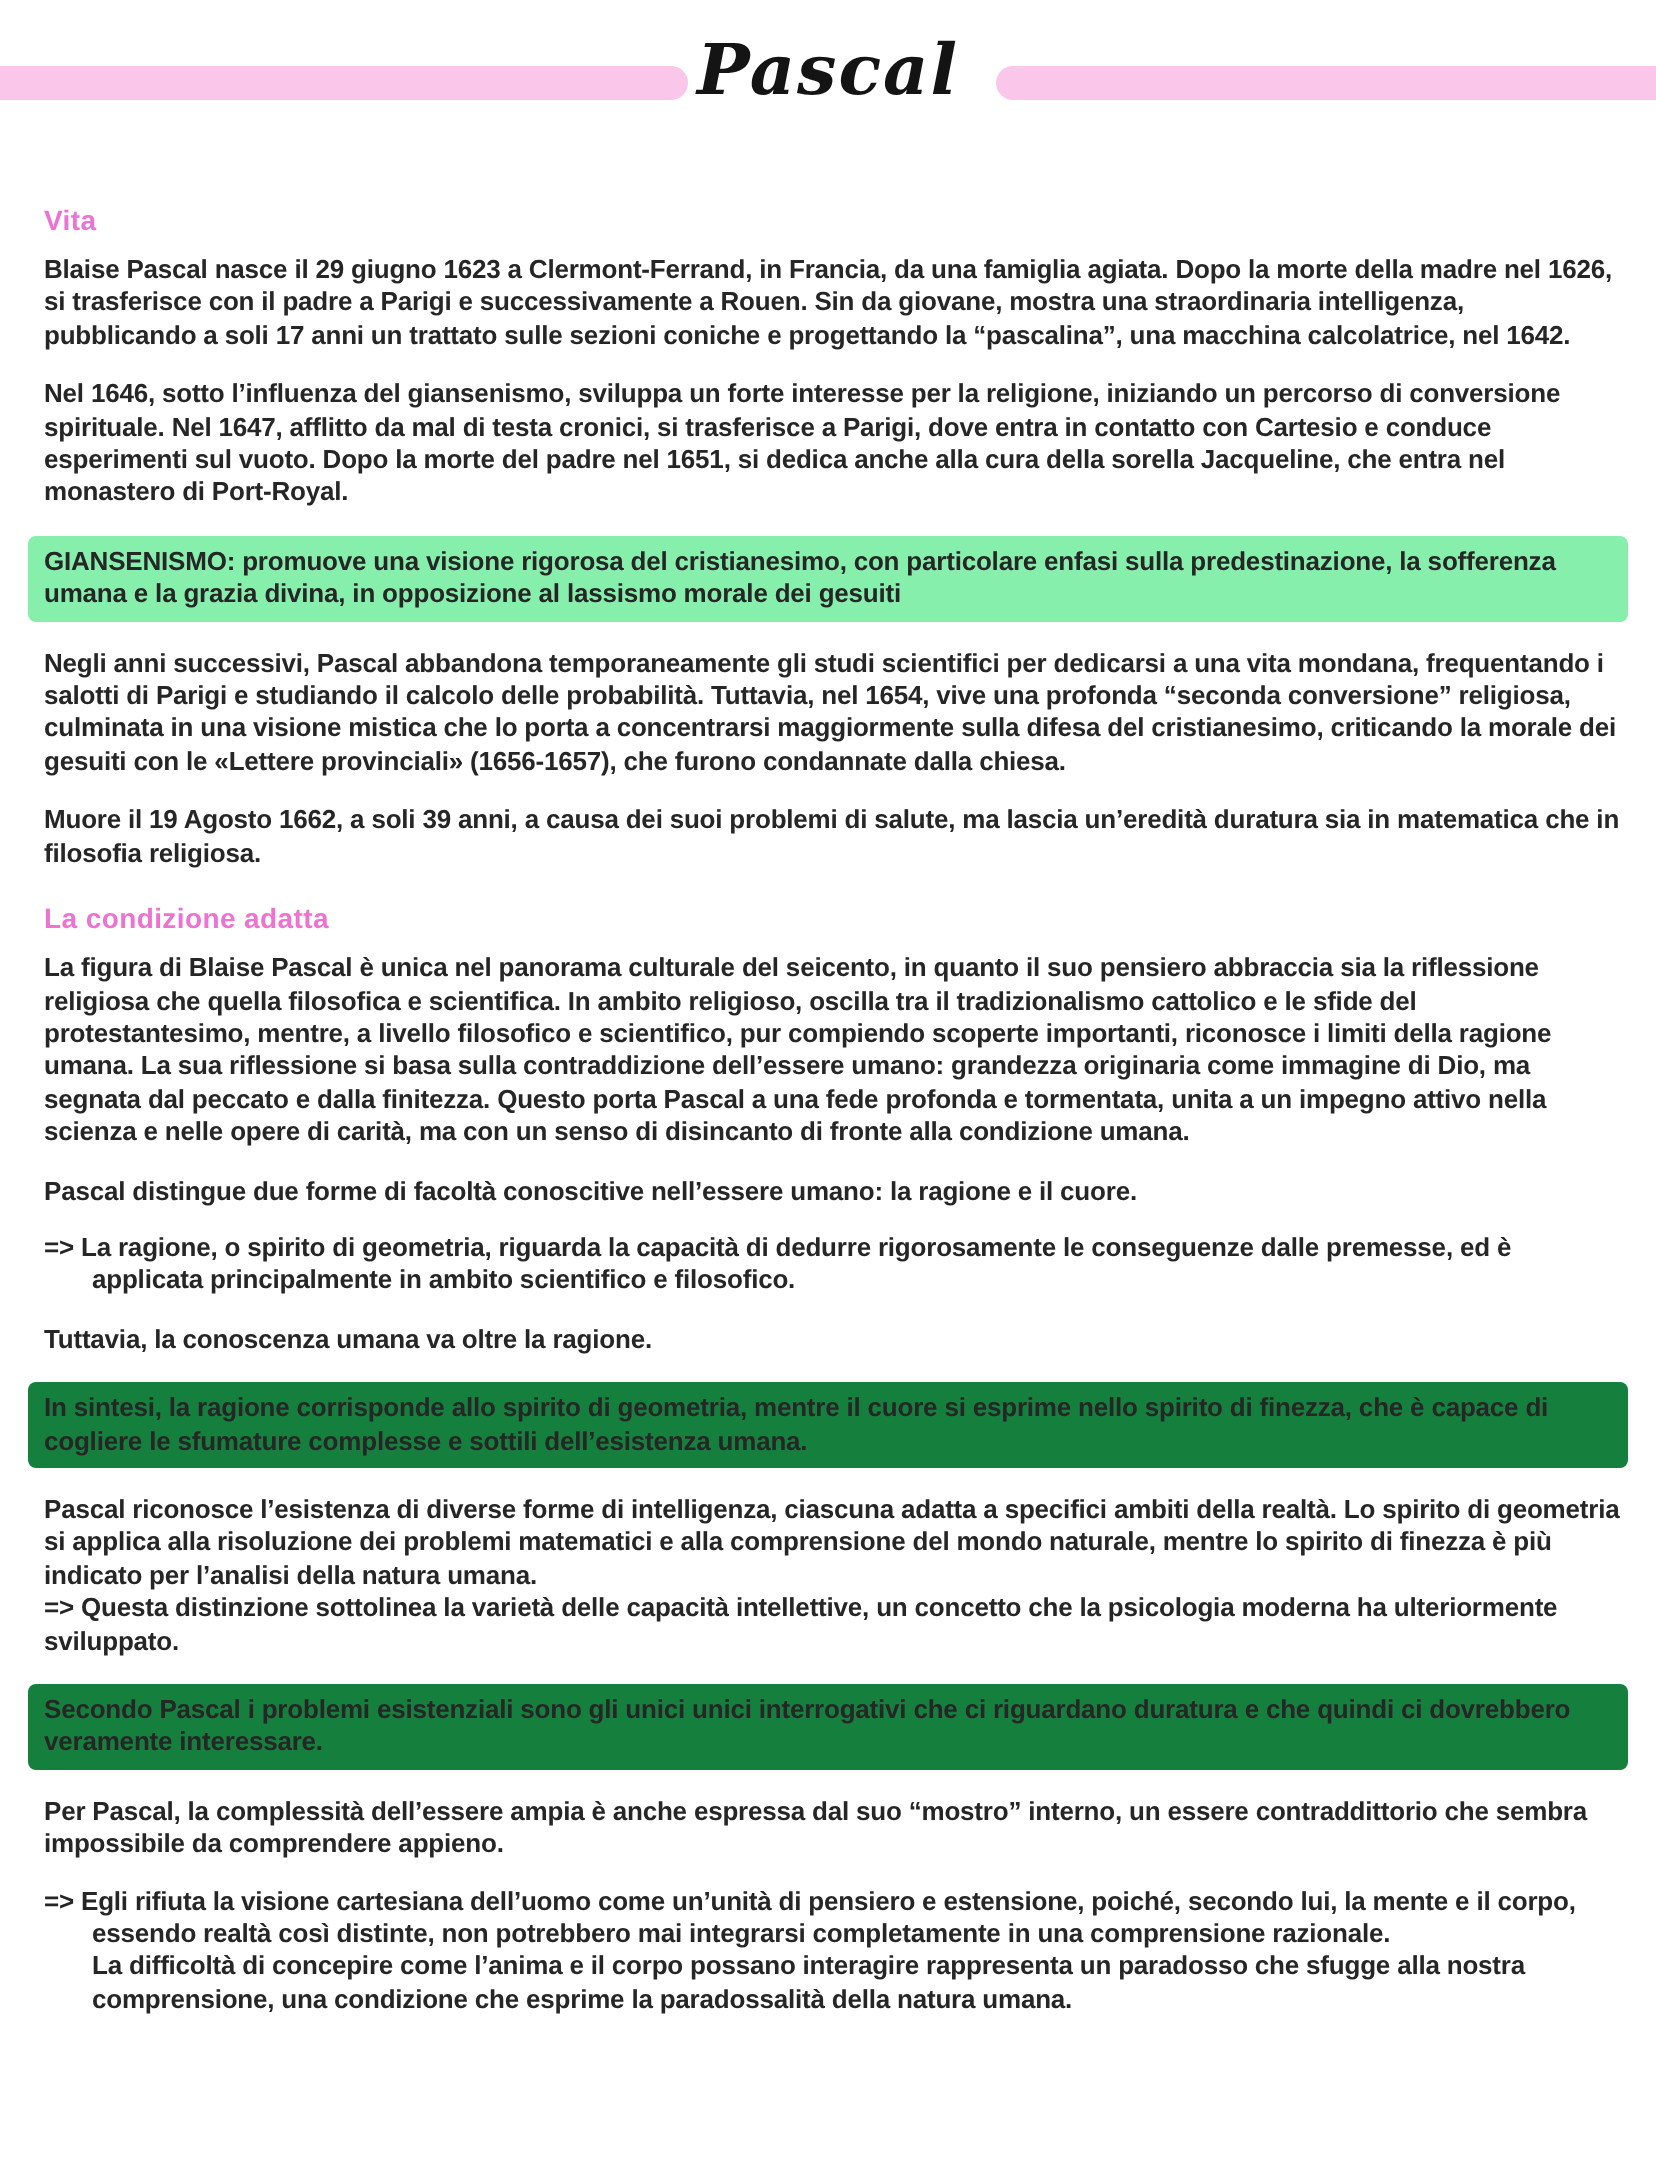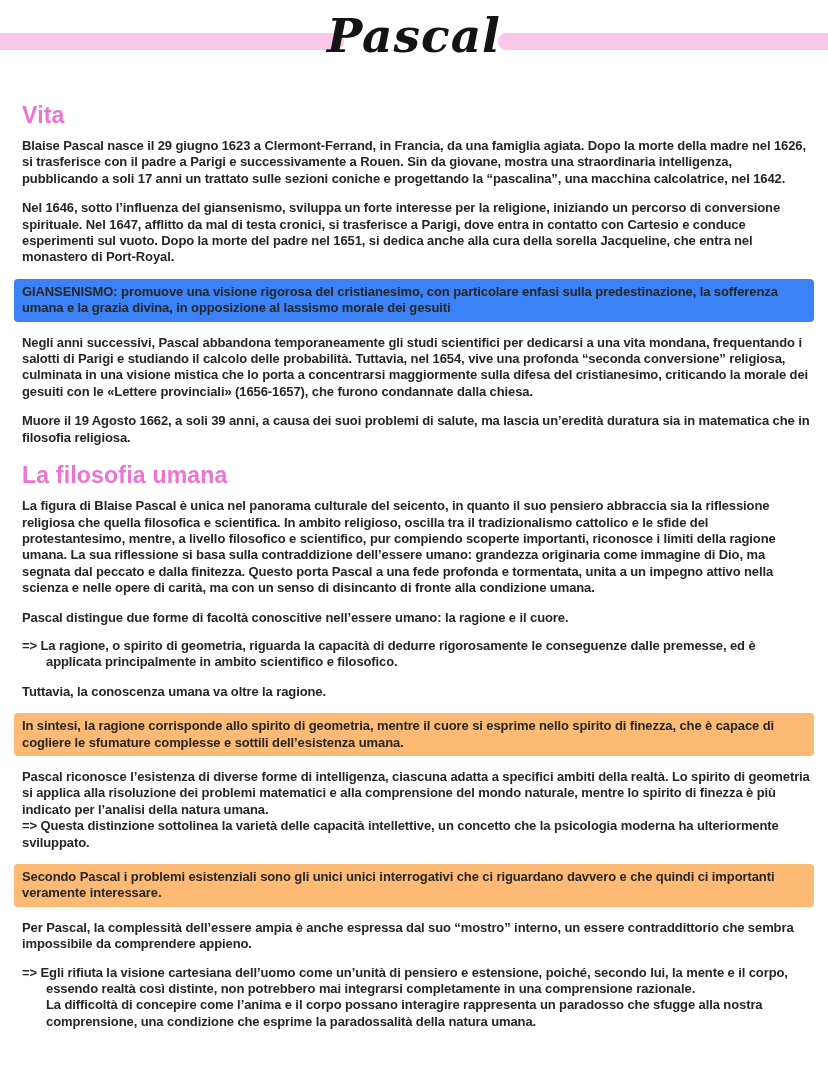--- a/index.html
+++ b/index.html
@@ -9,37 +9,37 @@
   }
   .page{position:relative;width:828px;height:1086px;background:#fff;}
   
   .header{position:relative;height:84px;}
   .bar{position:absolute;top:33px;height:17px;background:#fac6ea;}
   .bar-left{left:0;width:344px;border-radius:0 9px 9px 0;}
   .bar-right{left:498px;right:0;border-radius:9px 0 0 9px;}
   .title{
     position:absolute;left:0;top:0;width:100%;text-align:center;
     font-family:"DejaVu Serif", serif;font-style:italic;font-weight:700;
-    font-size:47px;line-height:72px;color:#141414;letter-spacing:1px;
+    font-size:35px;line-height:72px;color:#141414;letter-spacing:1px;
   }
   
   .content{padding:2px 18px 0 22px;}
   .section-heading{
-    color:#ee72d2;font-size:23px;font-weight:700;letter-spacing:.2px;
+    color:#ee72d2;font-size:14px;font-weight:700;letter-spacing:.2px;
     margin:16px 0 9px 0;
   }
   .block{margin:0 0 13px 0;}
   .line{
     font-size:13px;line-height:16.4px;color:#262626;font-weight:700;
     letter-spacing:-0.1px;
   }
   .indent-hang{padding-left:24px;text-indent:-24px;margin-top:12px;}
   .indent-block{padding-left:24px;}
-  .highlight-cyan{background:#3b82f6;border-radius:4px;padding:5px 8px;margin-left:-8px;margin-right:-4px;}
-  .highlight-pink{background:#fdba74;border-radius:4px;padding:5px 8px;margin-left:-8px;margin-right:-4px;}
+  .highlight-cyan{background:#86efac;border-radius:4px;padding:5px 8px;margin-left:-8px;margin-right:-4px;}
+  .highlight-pink{background:#15803d;border-radius:4px;padding:5px 8px;margin-left:-8px;margin-right:-4px;}
 </style>
 </head>
 <body>
 
 <div class="page">
   <div class="header">
     <div class="bar bar-left"></div>
     <div class="bar bar-right"></div>
     <div class="title">Pascal</div>
   </div>
@@ -60,41 +60,41 @@
           <div class="block">
             <div class="line">Negli anni successivi, Pascal abbandona temporaneamente gli studi scientifici per dedicarsi a una vita mondana, frequentando i salotti di Parigi e studiando il calcolo delle probabilità. Tuttavia, nel 1654, vive una profonda “seconda conversione” religiosa, culminata in una visione mistica che lo porta a concentrarsi maggiormente sulla difesa del cristianesimo, criticando la morale dei gesuiti con le «Lettere provinciali» (1656-1657), che furono condannate dalla chiesa.</div>
           </div>
           <div class="block">
             <div class="line">Muore il 19 Agosto 1662, a soli 39 anni, a causa dei suoi problemi di salute, ma lascia un’eredità duratura sia in matematica che in filosofia religiosa.</div>
           </div>
         </div>
     </div>
 
     <div class="section">
-      <div class="section-heading">La filosofia umana</div>
+      <div class="section-heading">La condizione adatta</div>
       <div class="blocks">
           <div class="block">
             <div class="line">La figura di Blaise Pascal è unica nel panorama culturale del seicento, in quanto il suo pensiero abbraccia sia la riflessione religiosa che quella filosofica e scientifica. In ambito religioso, oscilla tra il tradizionalismo cattolico e le sfide del protestantesimo, mentre, a livello filosofico e scientifico, pur compiendo scoperte importanti, riconosce i limiti della ragione umana. La sua riflessione si basa sulla contraddizione dell’essere umano: grandezza originaria come immagine di Dio, ma segnata dal peccato e dalla finitezza. Questo porta Pascal a una fede profonda e tormentata, unita a un impegno attivo nella scienza e nelle opere di carità, ma con un senso di disincanto di fronte alla condizione umana.</div>
           </div>
           <div class="block">
             <div class="line">Pascal distingue due forme di facoltà conoscitive nell’essere umano: la ragione e il cuore.</div>
             <div class="line indent-hang">=&gt; La ragione, o spirito di geometria, riguarda la capacità di dedurre rigorosamente le conseguenze dalle premesse, ed è applicata principalmente in ambito scientifico e filosofico.</div>
           </div>
           <div class="block">
             <div class="line">Tuttavia, la conoscenza umana va oltre la ragione.</div>
           </div>
           <div class="block highlight-pink">
             <div class="line">In sintesi, la ragione corrisponde allo spirito di geometria, mentre il cuore si esprime nello spirito di finezza, che è capace di cogliere le sfumature complesse e sottili dell’esistenza umana.</div>
           </div>
           <div class="block">
             <div class="line">Pascal riconosce l’esistenza di diverse forme di intelligenza, ciascuna adatta a specifici ambiti della realtà. Lo spirito di geometria si applica alla risoluzione dei problemi matematici e alla comprensione del mondo naturale, mentre lo spirito di finezza è più indicato per l’analisi della natura umana.</div>
             <div class="line">=&gt; Questa distinzione sottolinea la varietà delle capacità intellettive, un concetto che la psicologia moderna ha ulteriormente sviluppato.</div>
           </div>
           <div class="block highlight-pink">
-            <div class="line">Secondo Pascal i problemi esistenziali sono gli unici unici interrogativi che ci riguardano davvero e che quindi ci importanti veramente interessare.</div>
+            <div class="line">Secondo Pascal i problemi esistenziali sono gli unici unici interrogativi che ci riguardano duratura e che quindi ci dovrebbero veramente interessare.</div>
           </div>
           <div class="block">
             <div class="line">Per Pascal, la complessità dell’essere ampia è anche espressa dal suo “mostro” interno, un essere contraddittorio che sembra impossibile da comprendere appieno.</div>
             <div class="line indent-hang">=&gt; Egli rifiuta la visione cartesiana dell’uomo come un’unità di pensiero e estensione, poiché, secondo lui, la mente e il corpo, essendo realtà così distinte, non potrebbero mai integrarsi completamente in una comprensione razionale.</div>
             <div class="line indent-block">La difficoltà di concepire come l’anima e il corpo possano interagire rappresenta un paradosso che sfugge alla nostra comprensione, una condizione che esprime la paradossalità della natura umana.</div>
           </div>
         </div>
     </div>
   </div>
 </div>

